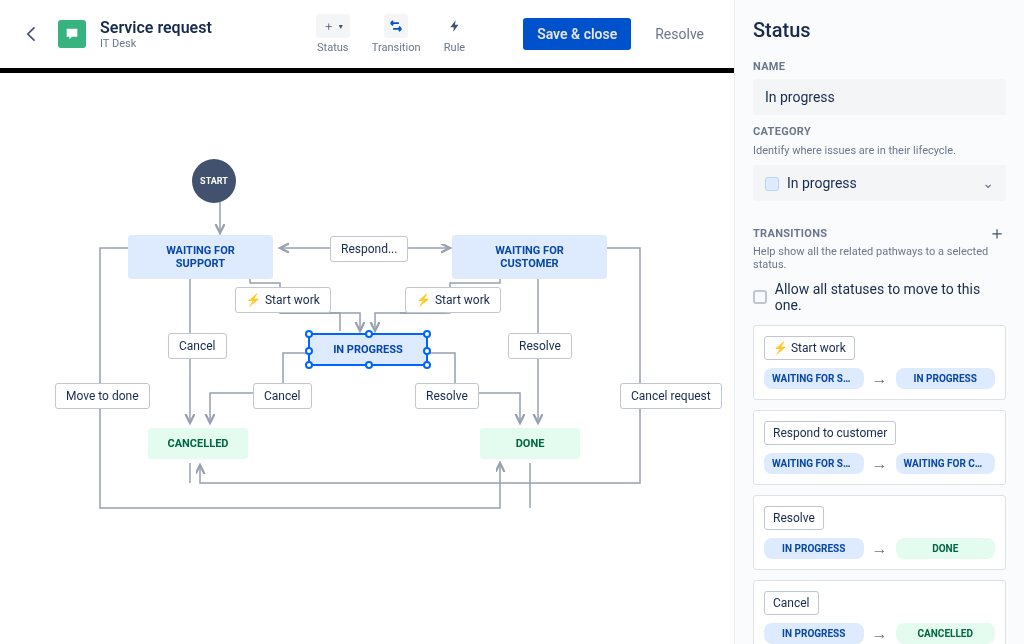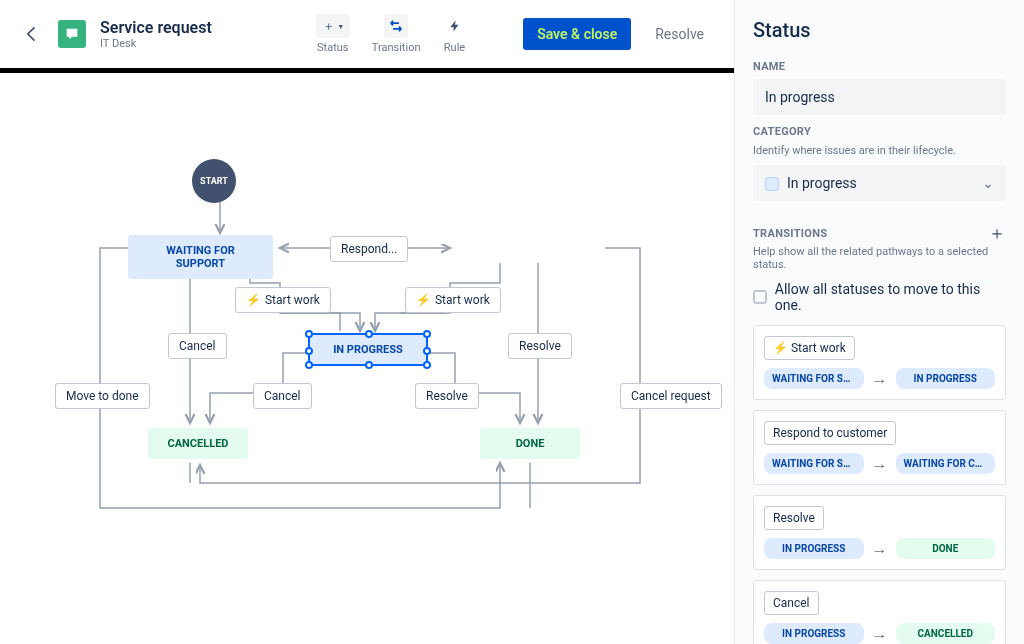--- a/index.html
+++ b/index.html
@@ -22,21 +22,21 @@
   .app-icon { width: 28px; height: 28px; border-radius: 3px; background:#36B37E; display:flex; align-items:center; justify-content:center; }
   .app-icon svg { width:16px; height:16px; fill:#fff; }
   .title-block { flex: 0 0 auto; }
   .title { font-size: 16px; font-weight: 600; line-height:1.2; }
   .subtitle { font-size: 11px; color: var(--grey-text); }
   .tool-group { display:flex; gap: 22px; margin-left: 90px; }
   .tool { display:flex; flex-direction:column; align-items:center; gap:3px; font-size:11px; color: var(--grey-text); cursor:pointer; }
   .tool .ticon { width:24px; height:24px; background: var(--grey-bg); border-radius:3px; display:flex; align-items:center; justify-content:center; color: var(--grey-dark); font-size:12px; }
   .tool.status .ticon { width:34px; justify-content:center; gap:2px; }
   .spacer { flex:1; }
-  .btn-primary { background: var(--blue); color:#bef264; border:none; padding: 8px 14px; border-radius:3px; font-weight:600; font-size:14px; cursor:pointer; }
+  .btn-primary { background: var(--blue); color:#e5e5e5; border:none; padding: 8px 14px; border-radius:3px; font-weight:600; font-size:14px; cursor:pointer; }
   .btn-link { background:none; border:none; color: var(--grey-text); font-size:14px; cursor:pointer; padding:8px 10px; }
 
   .canvas { flex:1; position:relative; background:#fff; }
   svg.flow { position:absolute; top:0; left:0; width:100%; height:100%; }
   .node { position:absolute; background:#fff; border:1px solid var(--grey-line); border-radius:3px; font-size:11px; font-weight:700; text-align:center; padding:8px 14px; }
   .node.blue { background: var(--blue-status); border-color: var(--blue-status); color: var(--blue-status-text); }
   .node.green { background: var(--green-status); border-color: var(--green-status); color: var(--green-status-text); }
   .node.selected { border: 2px solid #0065FF; background: var(--blue-status); color: var(--blue-status-text); }
   .handle { position:absolute; width:8px; height:8px; border:2px solid #0065FF; border-radius:50%; background:#fff; }
   .start-circle { position:absolute; width:44px; height:44px; border-radius:50%; background:#42526E; color:#fff; font-size:9px; font-weight:700; display:flex; align-items:center; justify-content:center; }
@@ -151,20 +151,21 @@
 
         <path d="M190 390 L190 410"></path>
 
         <path d="M530 390 L530 435"></path>
       </g>
     </svg>
 
     <div class="start-circle" style="left:192px; top:86px;">START</div>
 
     <div class="node blue" style="left:128px; top:162px; width:145px;">WAITING FOR SUPPORT</div>
+    <div class="node blue" style="left:452px; top:162px; width:155px;">WAITING FOR CUSTOMER</div>
 
     <div class="node selected" style="left:308px; top:260px; width:120px;">
       <span>IN PROGRESS</span>
       <div class="handle" style="top:-5px; left:-5px;"></div>
       <div class="handle" style="top:-5px; left:55px;"></div>
       <div class="handle" style="top:-5px; right:-5px;"></div>
       <div class="handle" style="top:12px; left:-5px;"></div>
       <div class="handle" style="top:12px; right:-5px;"></div>
       <div class="handle" style="bottom:-5px; left:-5px;"></div>
       <div class="handle" style="bottom:-5px; left:55px;"></div>

